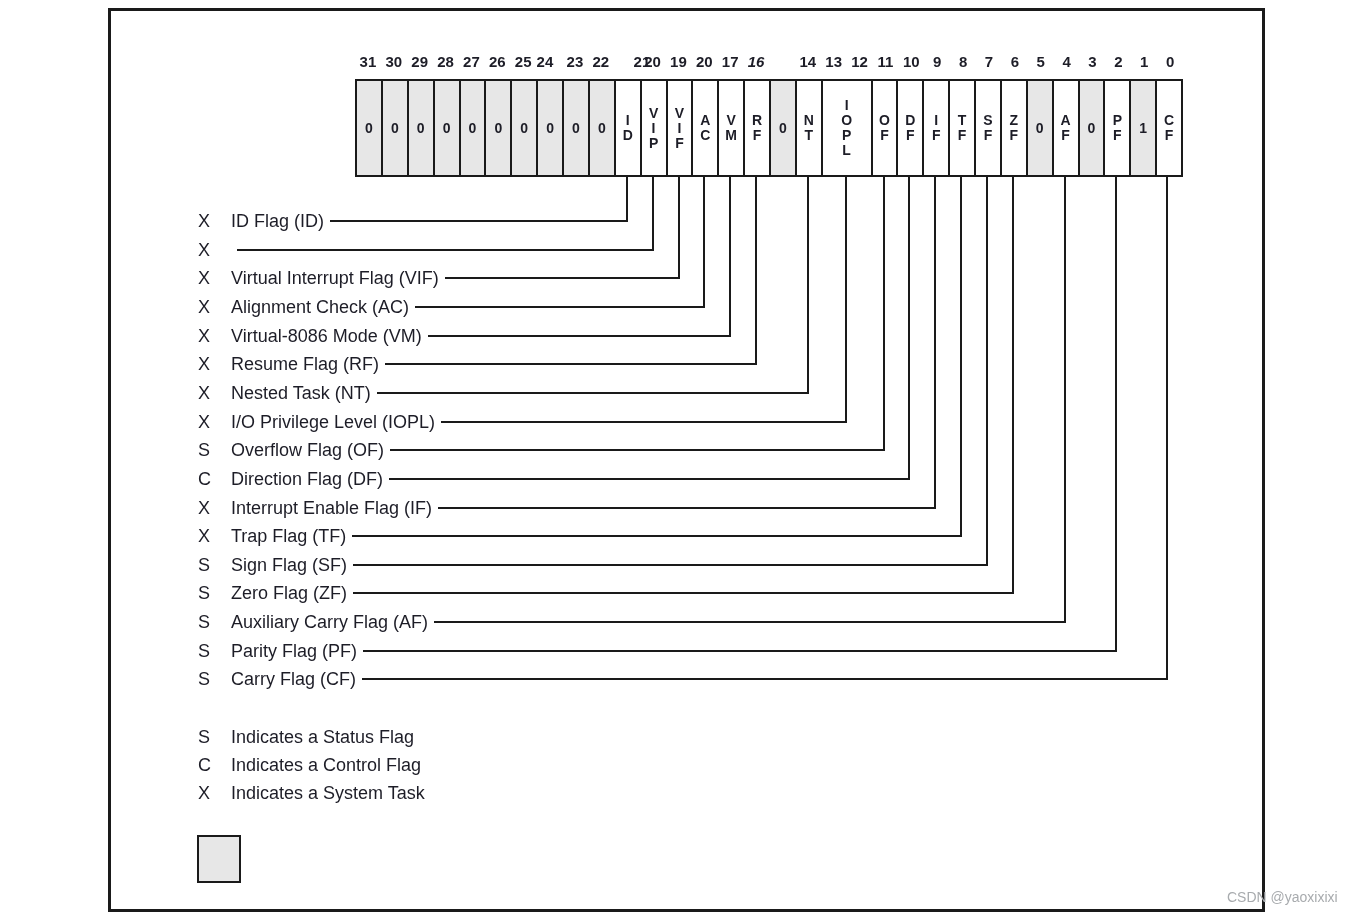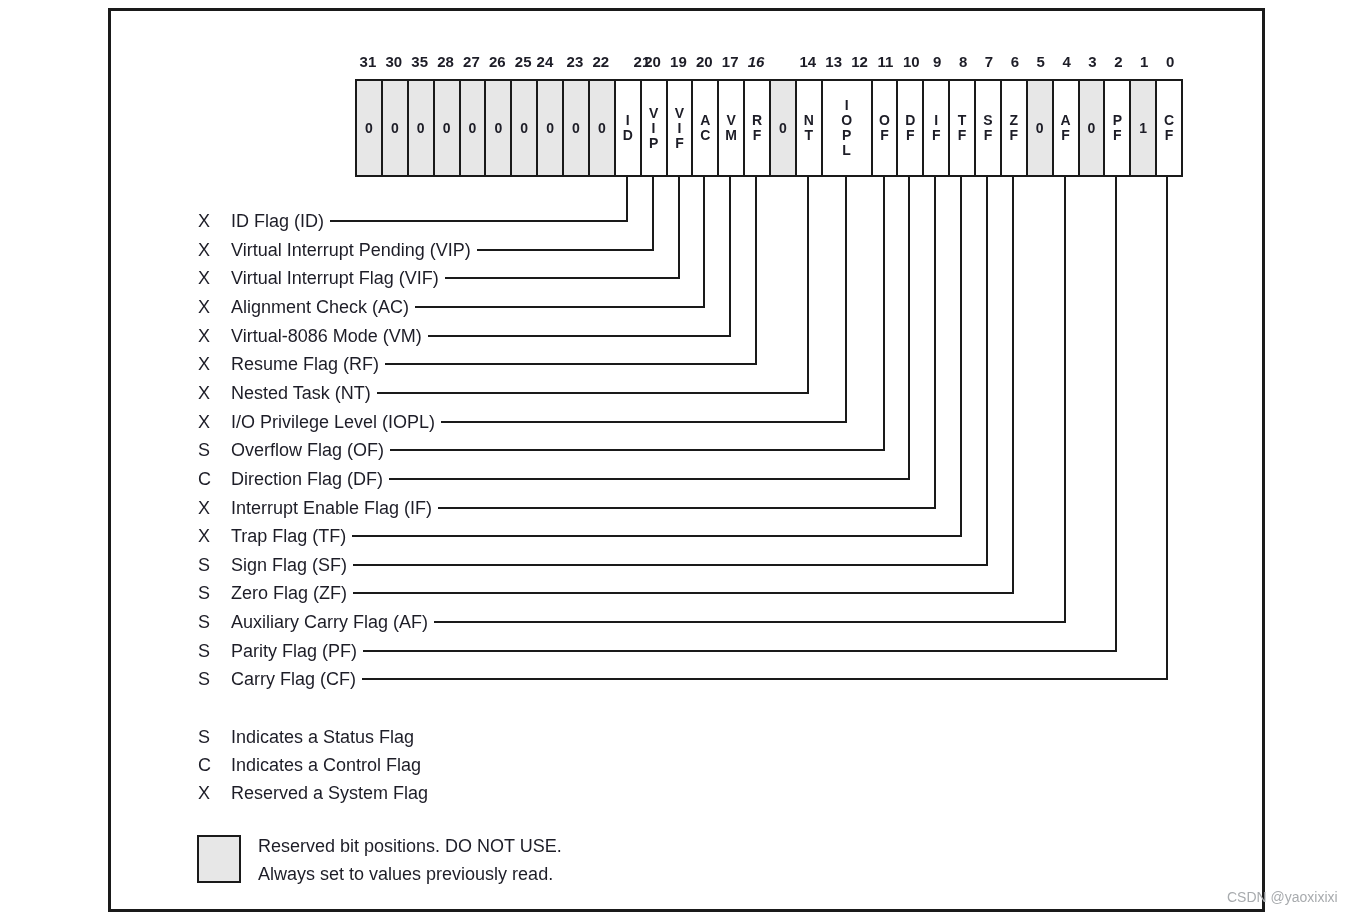--- a/index.html
+++ b/index.html
@@ -106,29 +106,25 @@
 F</div>
       <div class="cell reserved">0</div>
       <div class="cell">P
 F</div>
       <div class="cell reserved">1</div>
       <div class="cell">C
 F</div>
     </div>
 
   <div id="reserved-swatch" class="abs"></div>
-  <div id="reserved-note" class="abs">
-    <div>Reserved bit positions. DO NOT USE.</div>
-    <div>Always set to values previously read.</div>
-  </div>
 
   <div id="watermark" class="abs">CSDN @yaoxixixi</div>
 <div class="abs bitnum" style="left: 355px; width: 25.875px;">31</div>
     <div class="abs bitnum" style="left: 380.875px; width: 25.875px;">30</div>
-    <div class="abs bitnum" style="left: 406.75px; width: 25.875px;">35</div>
+    <div class="abs bitnum" style="left: 406.75px; width: 25.875px;">29</div>
     <div class="abs bitnum" style="left: 432.625px; width: 25.875px;">28</div>
     <div class="abs bitnum" style="left: 458.5px; width: 25.875px;">27</div>
     <div class="abs bitnum" style="left: 484.375px; width: 25.875px;">26</div>
     <div class="abs bitnum" style="left: 510.25px; width: 25.875px;">25</div>
     <div class="abs bitnum" style="left: 532px; width: 25.875px;">24</div>
     <div class="abs bitnum" style="left: 562px; width: 25.875px; text-align: center;">23</div>
     <div class="abs bitnum" style="left: 587.875px; width: 25.875px;">22</div>
     <div class="abs bitnum" style="left: 629px; width: 25.875px;">21</div>
     <div class="abs bitnum" style="left: 639.625px; width: 25.875px;">20</div>
     <div class="abs bitnum" style="left: 665.5px; width: 25.875px;">19</div>
@@ -153,21 +149,20 @@
     <div class="abs bitnum" style="left: 1157.12px; width: 25.875px;">0</div>
     <div class="abs vline" style="left: 626px; top: 177px; height: 45px;"></div>
     <div class="abs flagrow" style="top: 208px; width: 430px;">
       <span class="letter">X</span>
       <span>ID Flag (ID)</span>
       <div class="hline"></div>
     </div>
     <div class="abs vline" style="left: 652px; top: 177px; height: 74px;"></div>
     <div class="abs flagrow" style="top: 237px; width: 456px;">
       <span class="letter">X</span>
-      <span>Virtual Interrupt Pending (VIP)</span>
       <div class="hline"></div>
     </div>
     <div class="abs vline" style="left: 678px; top: 177px; height: 102px;"></div>
     <div class="abs flagrow" style="top: 265px; width: 482px;">
       <span class="letter">X</span>
       <span>Virtual Interrupt Flag (VIF)</span>
       <div class="hline"></div>
     </div>
     <div class="abs vline" style="left: 703px; top: 177px; height: 131px;"></div>
     <div class="abs flagrow" style="top: 294px; width: 507px;">
@@ -256,15 +251,15 @@
     <div class="abs legendrow" style="top: 724px;">
       <span class="letter">S</span>
       <span>Indicates a Status Flag</span>
     </div>
     <div class="abs legendrow" style="top: 752px;">
       <span class="letter">C</span>
       <span>Indicates a Control Flag</span>
     </div>
     <div class="abs legendrow" style="top: 780px;">
       <span class="letter">X</span>
-      <span>Reserved a System Flag</span>
+      <span>Indicates a System Task</span>
     </div>
   </div>
 
 </body></html>

